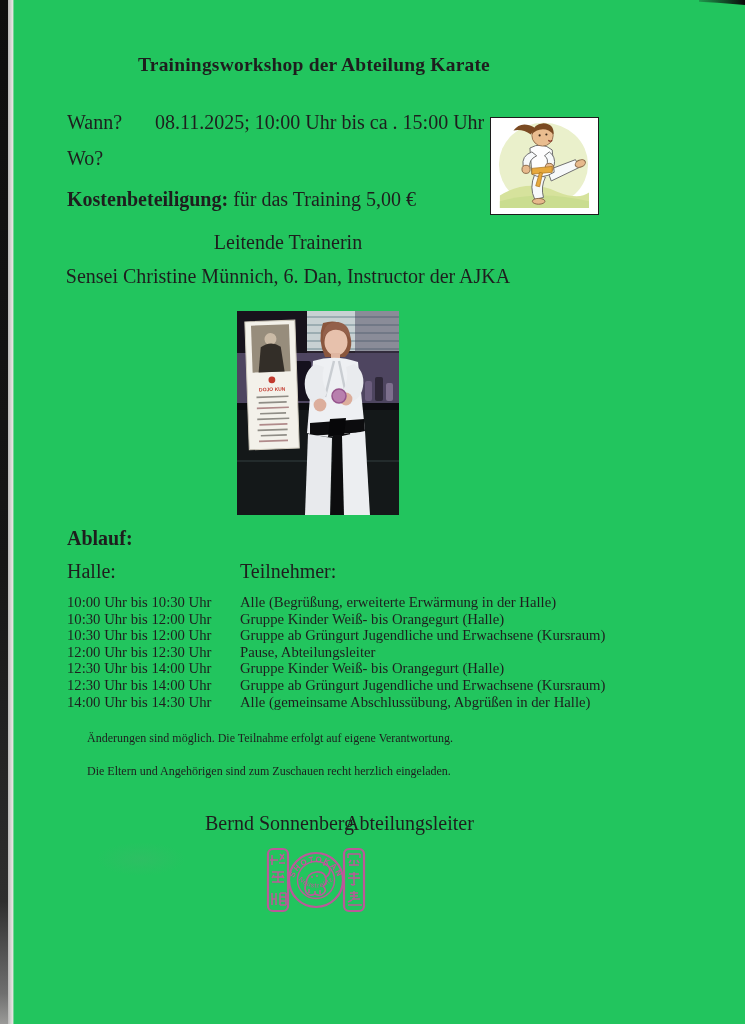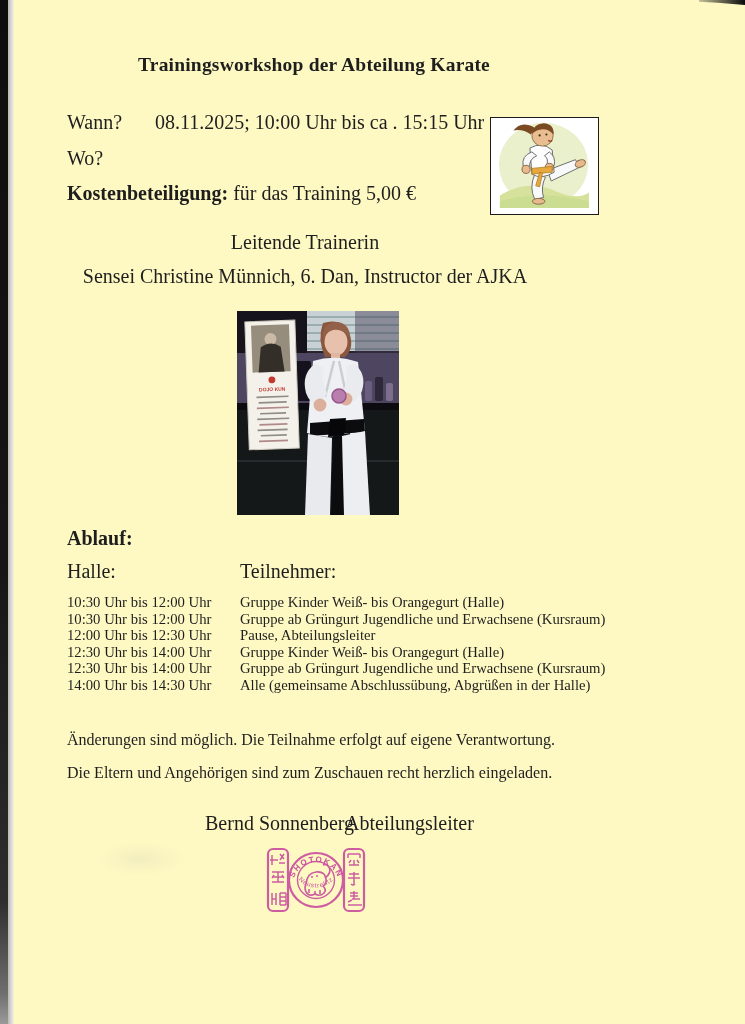--- a/index.html
+++ b/index.html
@@ -1,61 +1,61 @@
 <!DOCTYPE html>
 <html><head>
 <meta charset="utf-8">
 <style>
   html,body{margin:0;padding:0;background:#e9e9e7;}
-  #page{position:relative;width:745px;height:1024px;background:#fef9c3;overflow:hidden;
+  #page{position:relative;width:745px;height:1024px;background:#22c55e;overflow:hidden;
         font-family:"Liberation Serif","DejaVu Serif",serif;color:#1e1e1e;}
   
   .edge-left{position:absolute;left:0;top:0;width:8px;height:1024px;
      background:linear-gradient(180deg,#0e0e0e 0%,#161616 55%,#2e2e2e 88%,#6f6f6f 97%,#9a9a98 100%);}
   .edge-left-soft{position:absolute;left:8px;top:0;width:6px;height:1024px;
      background:linear-gradient(90deg,#b9b9b7,#e6e6e4 80%,rgba(230,230,228,0));}
   .corner-tr{position:absolute;right:0;top:0;width:46px;height:5px;
      background:linear-gradient(90deg,rgba(20,20,20,.25),#0a0a0a);
      clip-path:polygon(0 0,100% 0,100% 100%,40% 55%,0 35%);}
   .smudge{position:absolute;left:96px;top:842px;width:90px;height:34px;border-radius:50%;
      background:radial-gradient(ellipse,rgba(140,140,140,.10),rgba(140,140,140,0) 70%);}
   
   .abs{position:absolute;}
   .title{left:0;top:54px;width:628px;text-align:center;font-size:19.5px;font-weight:bold;letter-spacing:.2px;}
   .fs{font-size:20px;}
   .lbl{font-weight:normal;}
   .bold{font-weight:bold;}
-  .center552{left:0;width:552px;text-align:center;padding-left:29px;}
+  .center552{left:12px;width:552px;text-align:center;}
   .underline{}
   .sched{left:67px;top:594px;width:640px;font-size:14.7px;line-height:16.6px;}
   .srow{display:flex;}
   .stime{width:173px;flex:none;}
-  .note{font-size:16px;}
+  .note{font-size:12px;margin-left:20px;}
   .illu-box{left:490px;top:117px;width:107px;height:96px;border:1.5px solid #1c1c1c;background:#fff;}
   .photo-box{left:237px;top:311px;width:162px;height:204px;}
   .stamp-box{left:266px;top:844px;width:100px;height:72px;}
 </style>
 </head>
 <body>
 
 <div id="page">
 
   <div class="edge-left"></div>
   <div class="edge-left-soft"></div>
   <div class="corner-tr"></div>
   <div class="smudge"></div>
 
   <div class="abs title">Trainingsworkshop der Abteilung Karate</div>
 
   <span class="abs fs lbl" style="left:67px;top:111px">Wann?</span>
-  <span class="abs fs" style="left:155px;top:111px">08.11.2025; 10:00 Uhr bis  ca . 15:15 Uhr</span>
+  <span class="abs fs" style="left:155px;top:111px">08.11.2025; 10:00 Uhr bis  ca . 15:00 Uhr</span>
 
   <span class="abs fs lbl" style="left:67px;top:147px">Wo?</span>
 
-  <div class="abs fs" style="left:67px;top:182px">
+  <div class="abs fs" style="left:67px;top:188px">
     <span class="bold">Kostenbeteiligung:</span>
     <span>für das Training 5,00 €</span>
   </div>
 
   <div class="abs fs center552" style="top:231px">Leitende Trainerin</div>
   <div class="abs fs center552" style="top:265px">Sensei Christine Münnich, 6. Dan, Instructor der AJKA</div>
 
   <div class="abs illu-box">
     <svg width="104" height="93" viewBox="0 0 107 96">
       <ellipse cx="54" cy="48" rx="46" ry="43" fill="#eaf0cb"></ellipse>
@@ -161,20 +161,24 @@
       </g>
     </svg>
   </div>
 
   <div class="abs fs bold underline" style="left:67px;top:527px">Ablauf:</div>
   <span class="abs fs" style="left:67px;top:560px">Halle:</span>
   <span class="abs fs" style="left:240px;top:560px">Teilnehmer:</span>
 
   <div class="abs sched">
     <div class="srow">
+      <span class="stime">10:00 Uhr bis 10:30 Uhr</span>
+      <span>Alle (Begrüßung, erweiterte Erwärmung in der Halle)</span>
+    </div>
+    <div class="srow">
       <span class="stime">10:30 Uhr bis 12:00 Uhr</span>
       <span>Gruppe Kinder Weiß- bis Orangegurt (Halle)</span>
     </div>
     <div class="srow">
       <span class="stime">10:30 Uhr bis 12:00 Uhr</span>
       <span>Gruppe ab Grüngurt Jugendliche und Erwachsene (Kursraum)</span>
     </div>
     <div class="srow">
       <span class="stime">12:00 Uhr bis 12:30 Uhr</span>
       <span>Pause, Abteilungsleiter</span>

